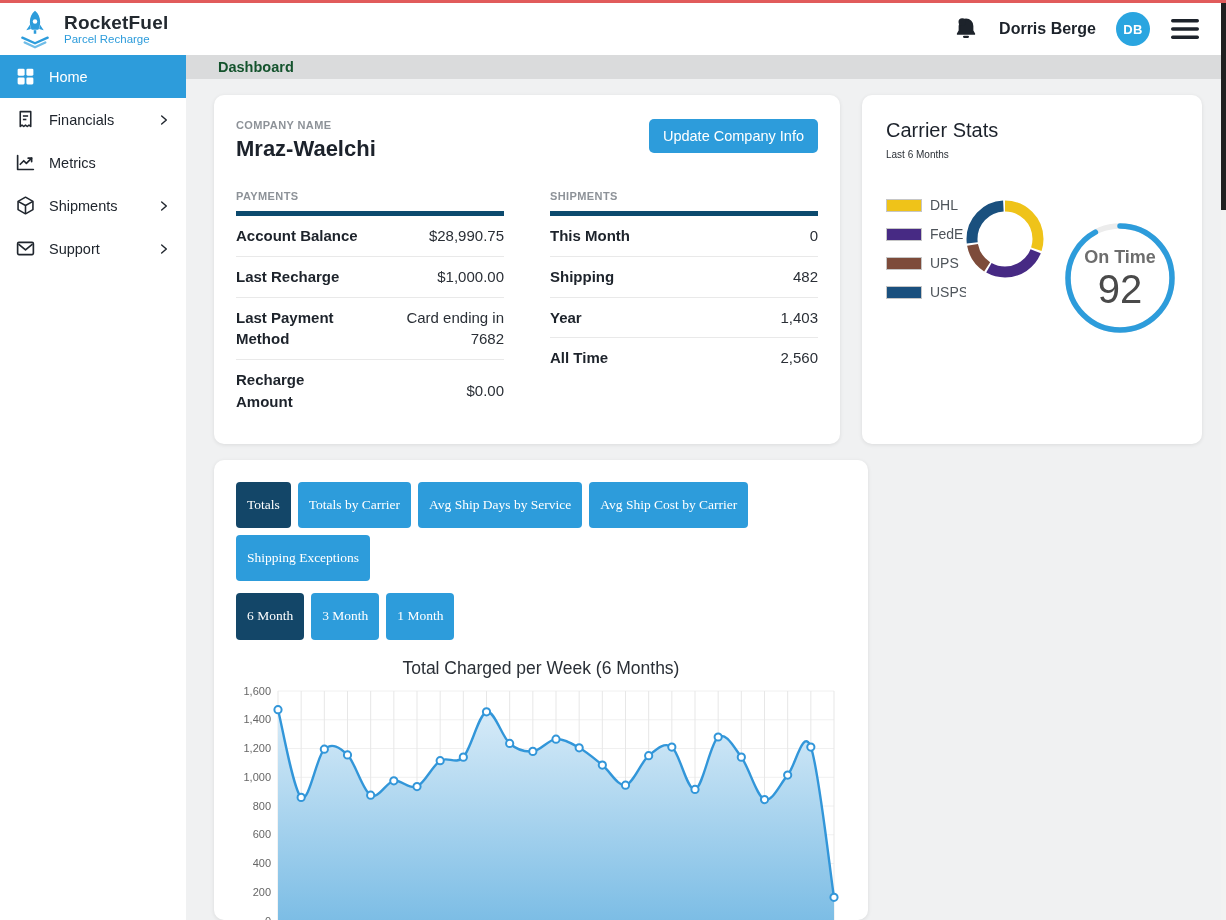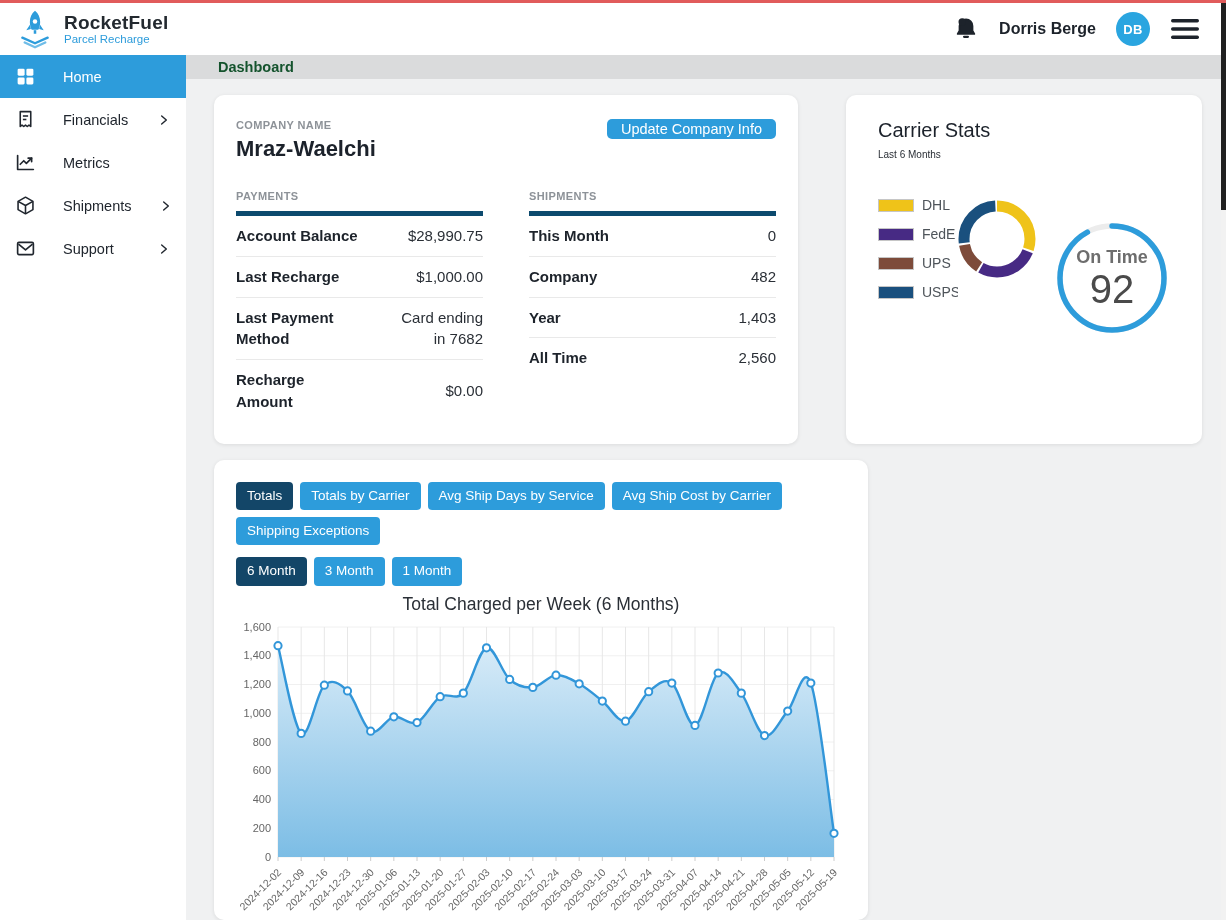--- a/index.html
+++ b/index.html
@@ -27,48 +27,48 @@
     width:34px; height:34px; border-radius:50%; background:#2aa5e0; color:#fff;
     display:flex; align-items:center; justify-content:center;
     font-size:13px; font-weight:700; letter-spacing:.3px;
   }
   .hamburger svg { width:30px; height:24px; display:block; }
 
   
   .layout { display:flex; height:865px; }
   .sidebar { width:186px; background:#fff; flex-shrink:0; padding:0; }
   .side-item {
-    height:43px; display:flex; align-items:center; gap:27px;
+    height:43px; display:flex; align-items:center; gap:13px;
     padding:0 15px; font-size:14.5px; color:#20262e; cursor:pointer;
   }
   .side-item.active { background:var(--accent,#2d9cdb); color:#fff; }
   .side-icon { width:21px; height:21px; display:flex; }
   .side-icon svg { width:21px; height:21px; }
   .side-chevron { margin-left:auto; display:flex; }
   .side-chevron svg { width:14px; height:14px; }
 
   .main { flex:1; display:flex; flex-direction:column; min-width:0; }
   .breadcrumb-bar {
     height:37px; background:#dadbdc; display:flex; align-items:center;
     padding-left:32px; font-size:14.5px; font-weight:700; color:#14532d;
   }
   .content { padding:16px 24px 0 28px; }
 
   
   .card { background:#fff; border-radius:10px; box-shadow:0 1px 4px rgba(0,0,0,.09); }
   .top-row { display:flex; gap:22px; }
   .company-card { width:654px; height:349px; padding:24px 22px; }
-  .carrier-card { flex:1; height:349px; padding:22px 32px;margin-left:26px; }
+  .carrier-card { flex:1; height:349px; padding:22px 24px; }
 
   .company-head { display:flex; justify-content:space-between; align-items:flex-start; }
   .company-label { font-size:11px; font-weight:700; color:#8d9298; letter-spacing:.4px; }
   .company-name { font-size:22px; font-weight:700; color:#1c222b; margin:5px 0 0; }
   .btn-primary {
     background:var(--accent,#2d9cdb); color:#fff; border:none; border-radius:5px;
-    padding:2px 14px; font-size:14.5px; font-family:inherit; cursor:pointer;
+    padding:9px 14px; font-size:14.5px; font-family:inherit; cursor:pointer;
   }
   .two-col { display:flex; gap:46px; margin-top:28px; }
   .col { flex:1; min-width:0; }
   .col-title {
     font-size:11px; font-weight:700; color:#8d9298; letter-spacing:.4px;
     padding-bottom:9px; border-bottom:5px solid #0c4a6e;
   }
   .stat-row {
     display:flex; justify-content:space-between; align-items:center; gap:28px;
     padding:9px 0; border-bottom:1px solid #e9e9e9; font-size:15px; line-height:1.45;
@@ -91,24 +91,24 @@
   .gauge-text { position:absolute; inset:0; display:flex; flex-direction:column; align-items:center; justify-content:center; }
   .gauge-label { font-size:18px; font-weight:700; color:#6d6d6d; }
   .gauge-value { font-size:40px; color:#4a4a4a; line-height:1.05; }
 
   
   .chart-card { width:654px; margin-top:16px; padding:22px 22px 0; height:460px; }
   .tabs, .periods { display:flex; flex-wrap:wrap; gap:7px; }
   .periods { margin-top:12px; }
   .tab-btn {
     background:var(--accent,#2d9cdb); color:#fff; border:none; border-radius:4px;
-    padding:6px 11px; font-size:13.5px; font-family:Liberation Sans, sans-serif; cursor:pointer; line-height:1.2;
+    padding:15px 11px; font-size:13.5px; font-family:Liberation Serif, serif; cursor:pointer; line-height:1.2;
   }
   .tab-btn.active { background:var(--accent-dark,#134668); }
-  .chart-title { text-align:center; font-size:17.5px; font-weight:500; color:#2a2f36; margin:8px 0 4px; }
+  .chart-title { text-align:center; font-size:17.5px; font-weight:500; color:#2a2f36; margin:18px 0 4px; }
   #chart svg { display:block; }
 
   
   .scrollbar { position:absolute; top:3px; right:0; bottom:0; width:5px; background:#f2f2f2; z-index:60; }
   .scrollbar .thumb { position:absolute; top:0; left:0; width:100%; height:207px; background:#202020; }
 </style>
 </head>
 <body>
 
 <div class="topline"></div>
@@ -274,21 +274,21 @@
             </div>
             <div class="col">
               <div class="col-title">SHIPMENTS</div>
               <div class="rows">
 
               <div class="stat-row">
                     <span class="row-label">This Month</span>
                     <span class="row-value">0</span>
                   </div>
                   <div class="stat-row">
-                    <span class="row-label">Company</span>
+                    <span class="row-label">Shipping</span>
                     <span class="row-value">482</span>
                   </div>
                   <div class="stat-row">
                     <span class="row-label">Year</span>
                     <span class="row-value">1,403</span>
                   </div>
                   <div class="stat-row">
                     <span class="row-label">All Time</span>
                     <span class="row-value">2,560</span>
                   </div>

